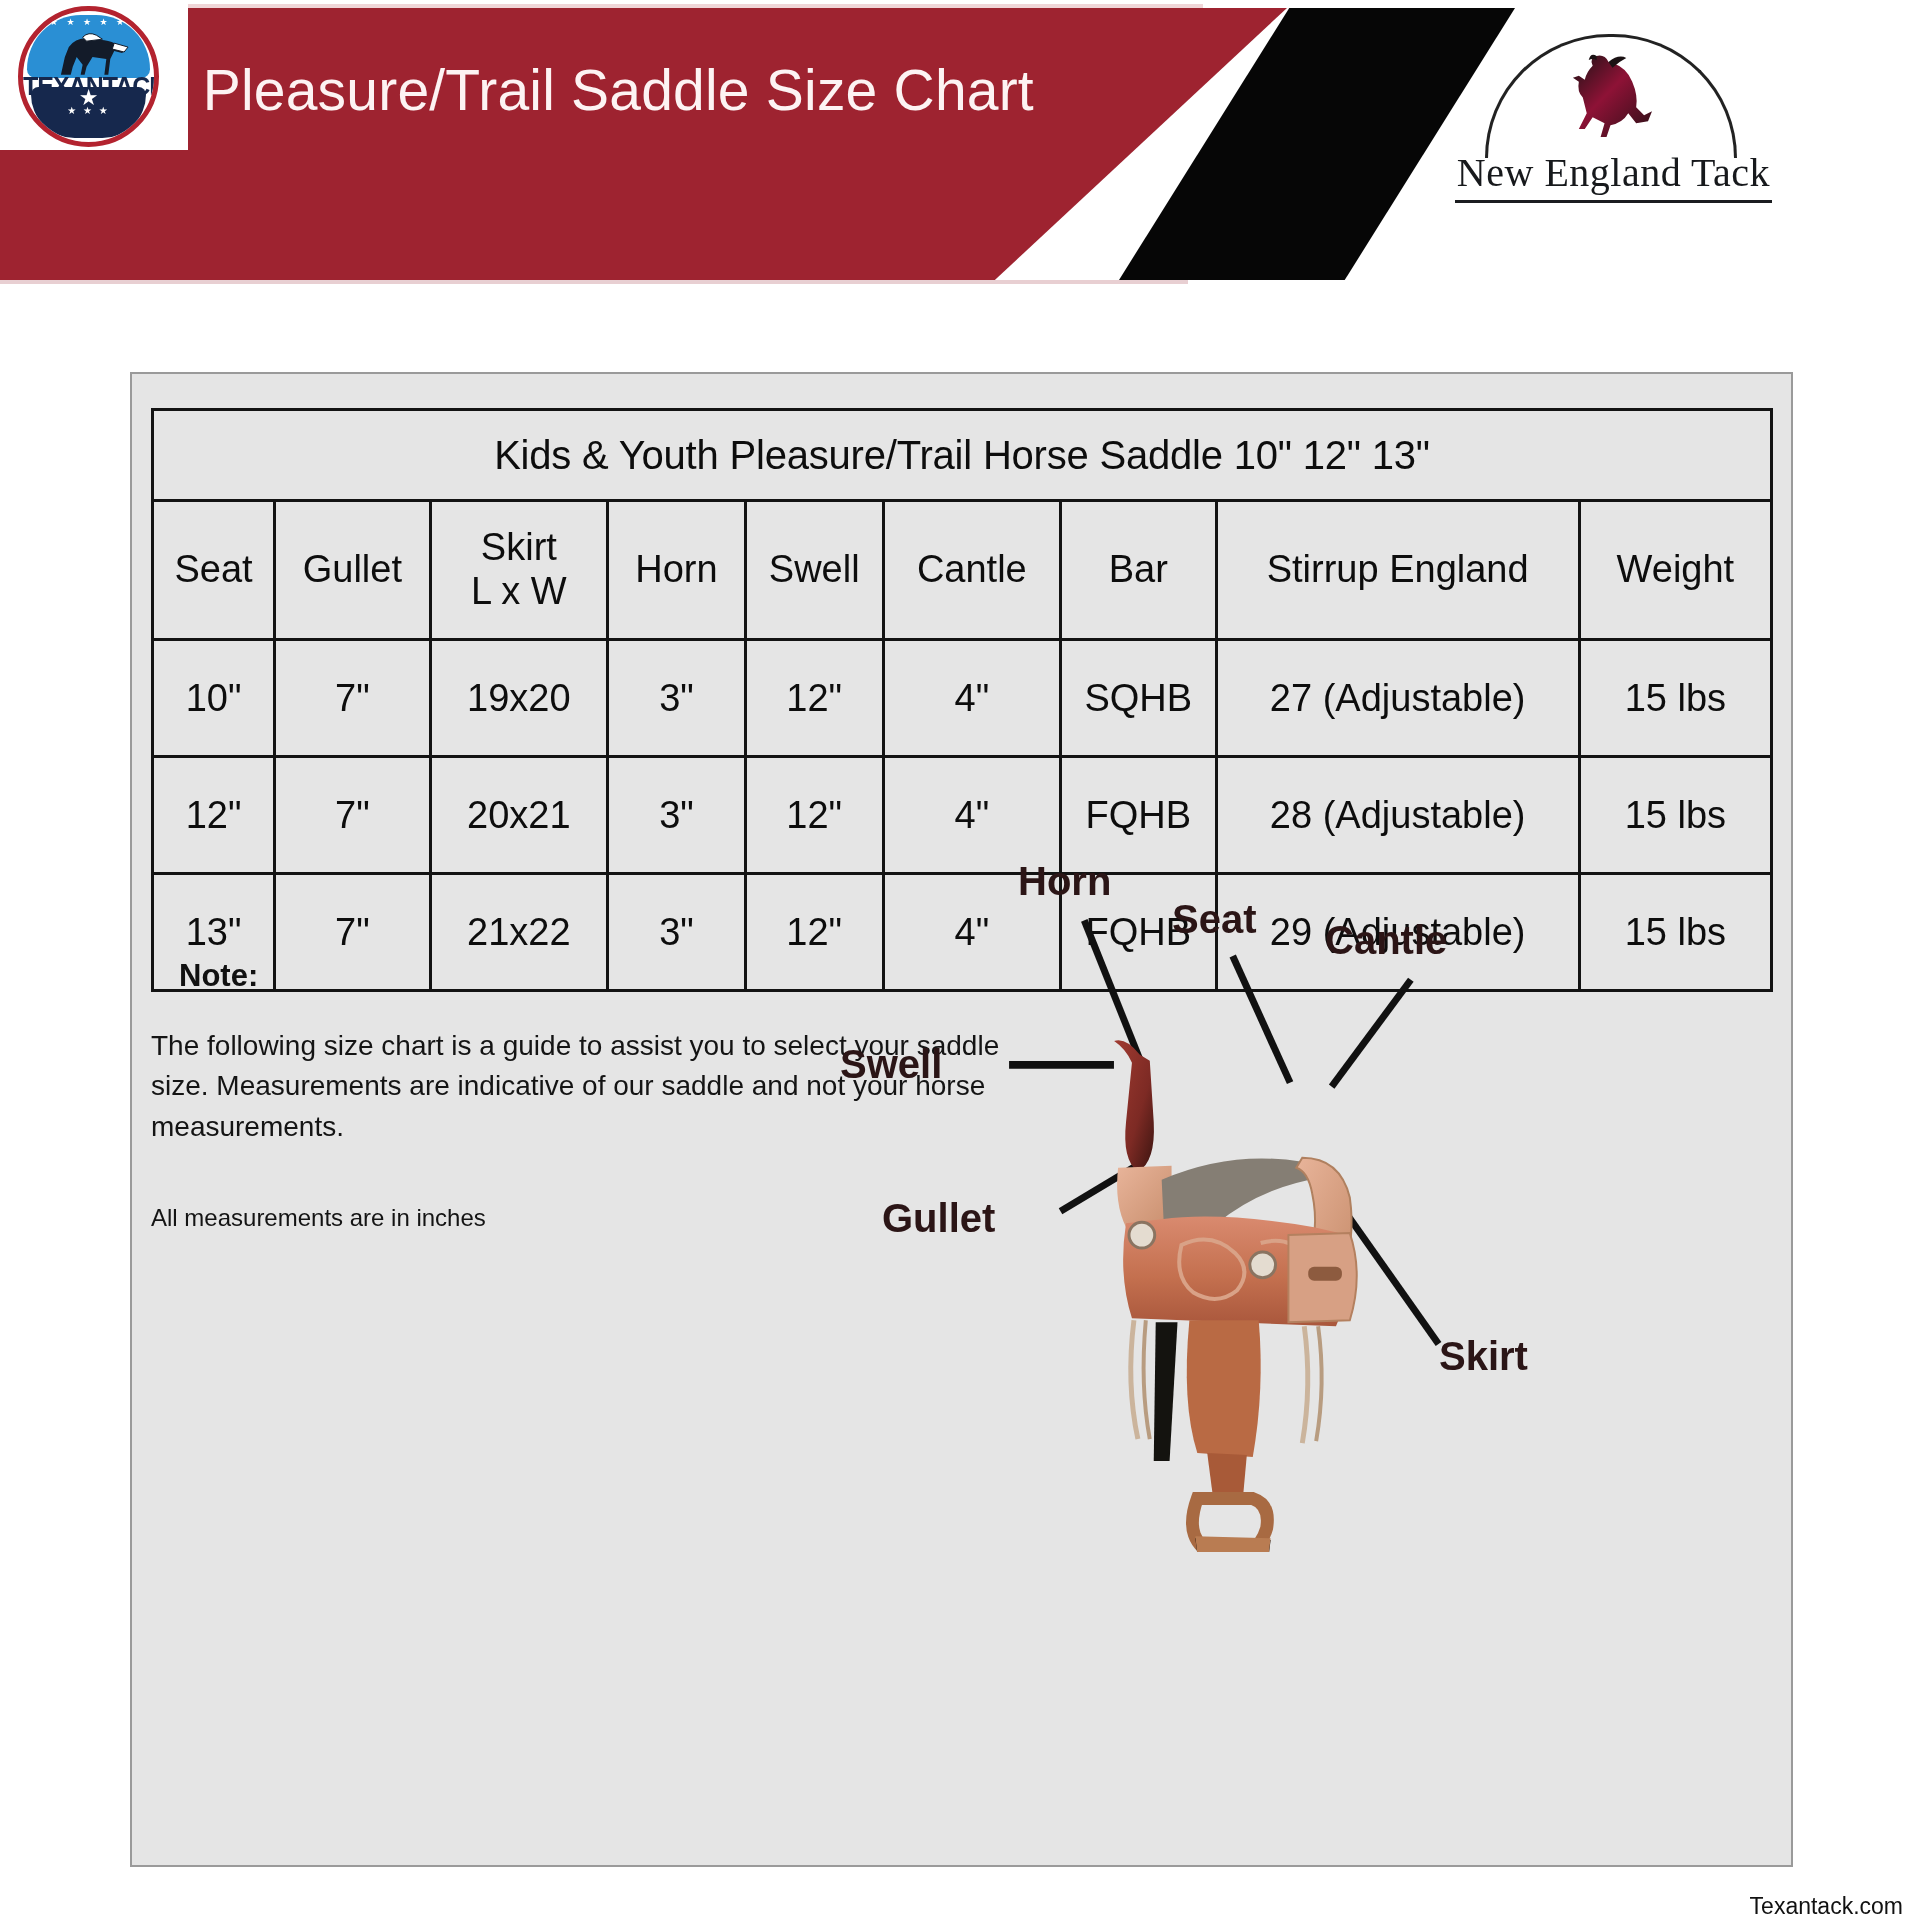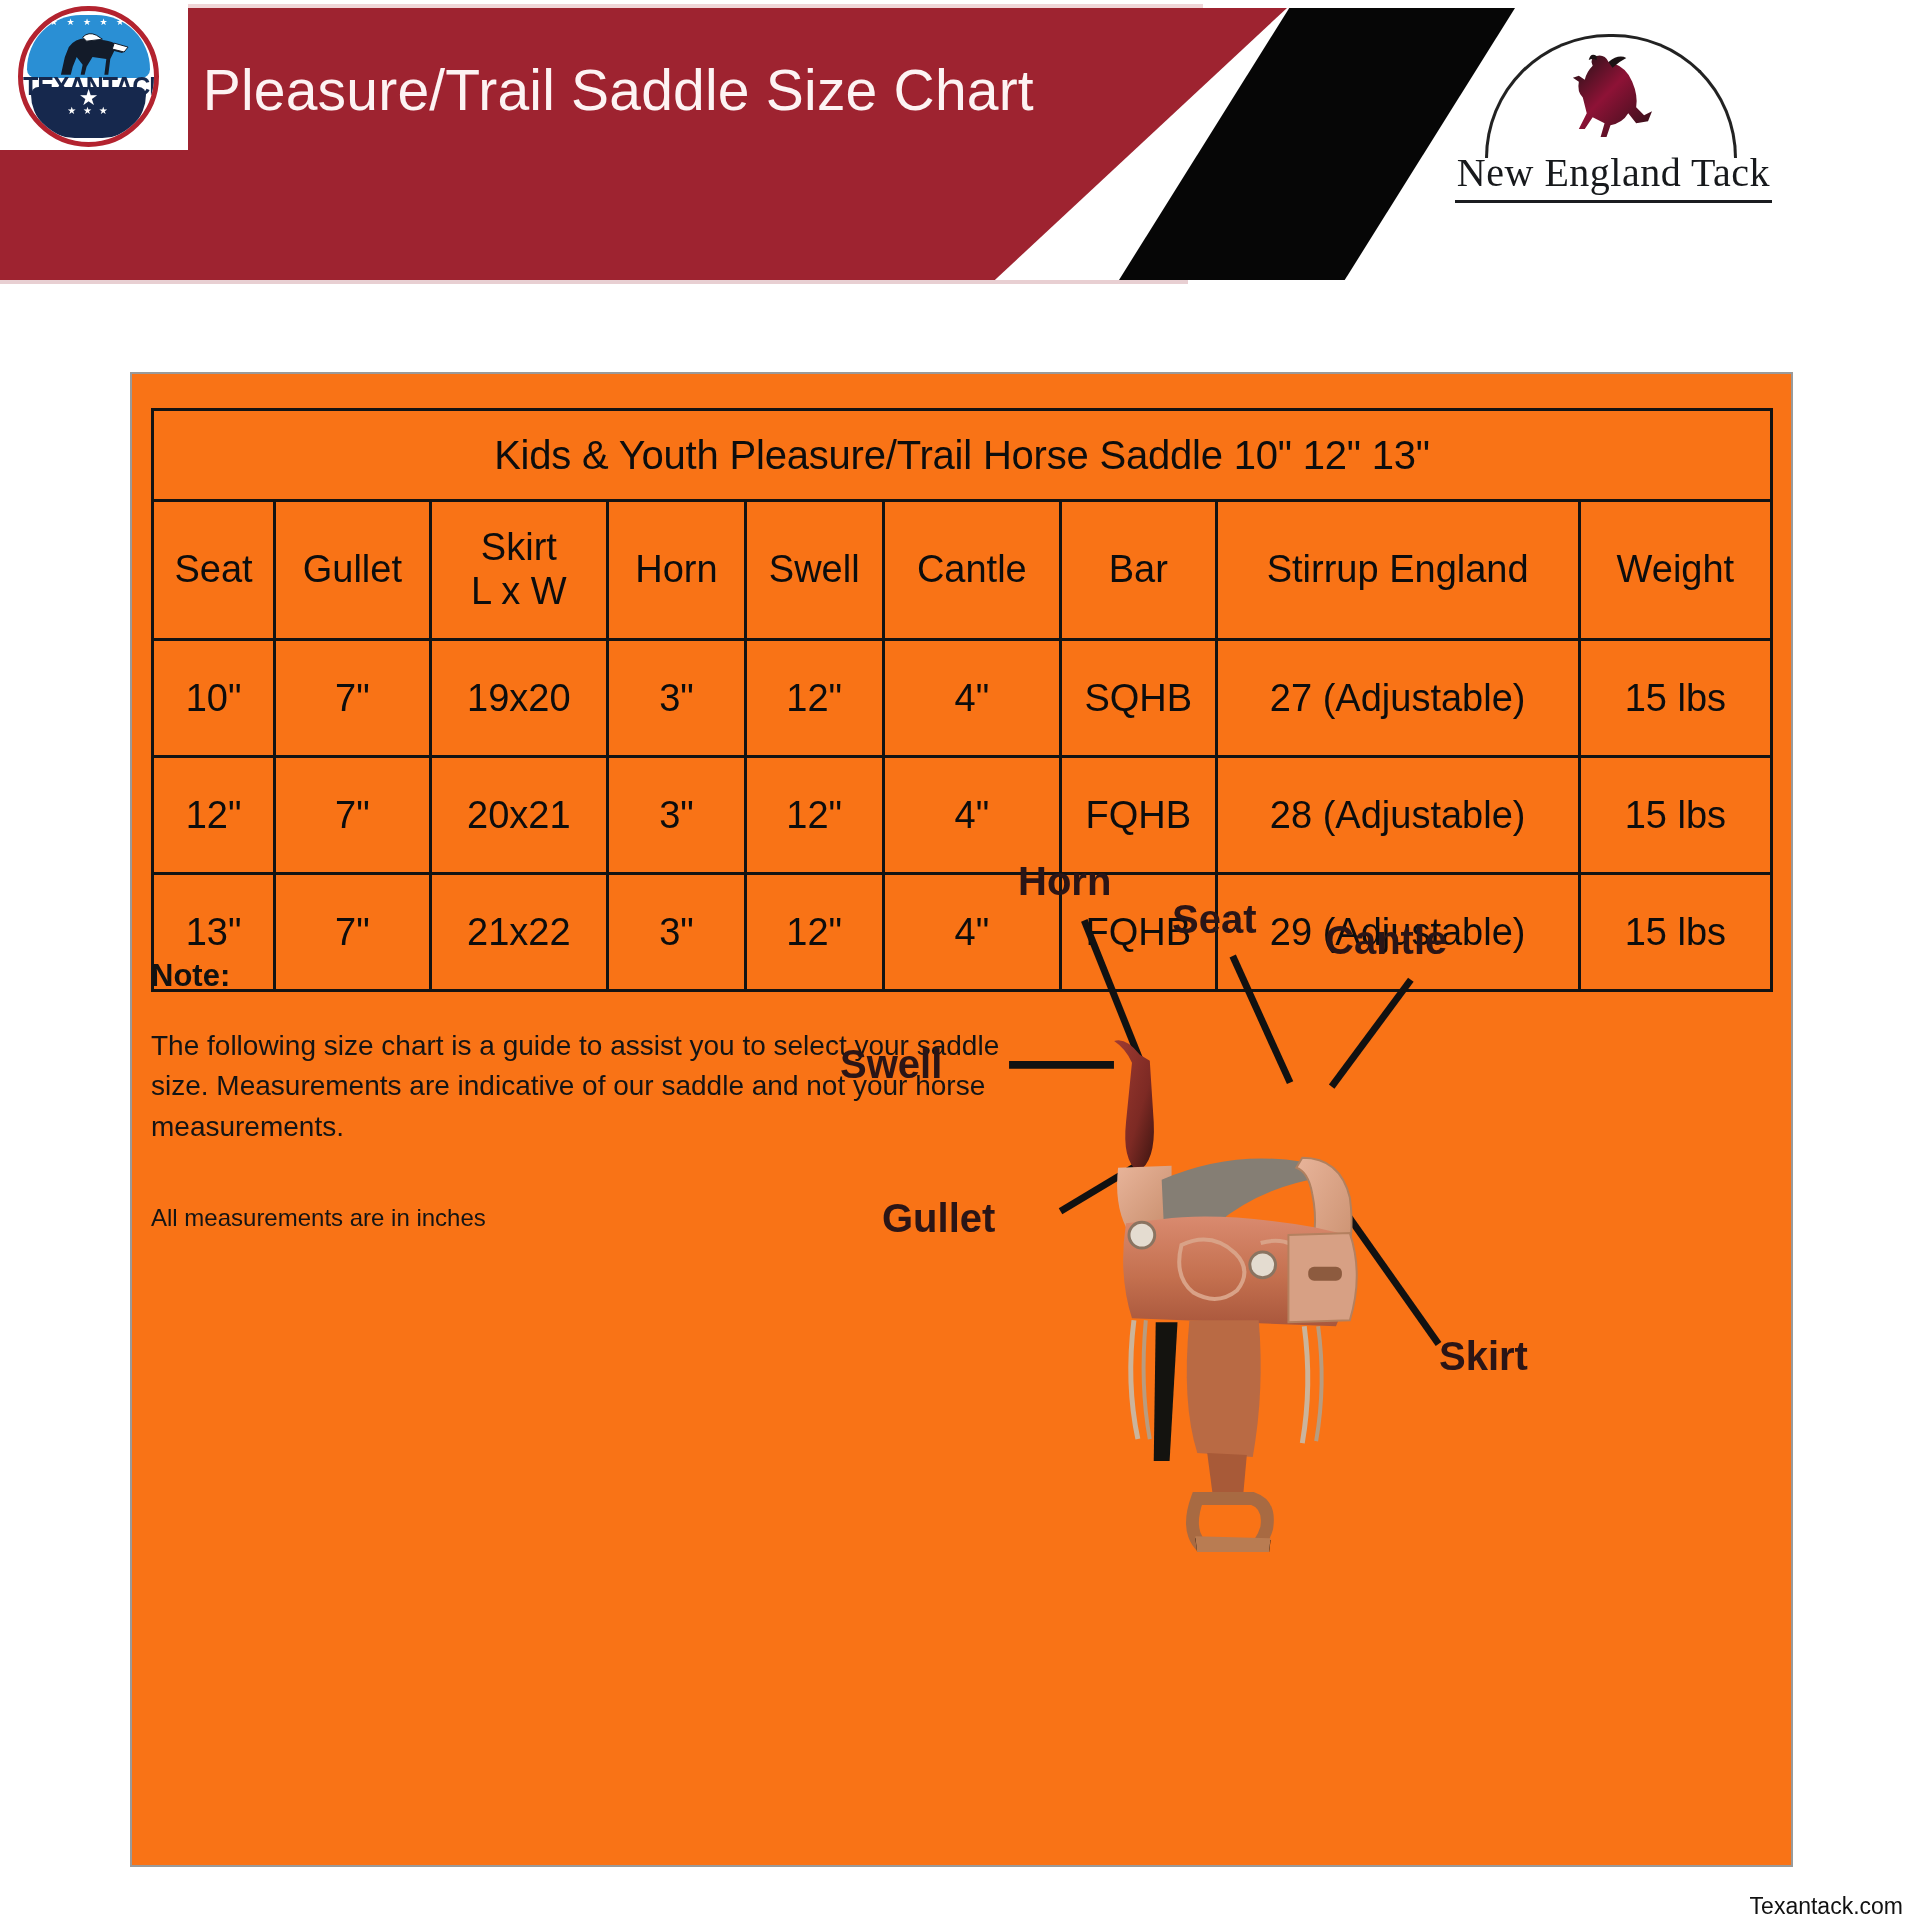--- a/index.html
+++ b/index.html
@@ -107,21 +107,21 @@
     font-family:"Liberation Serif", serif;
     font-size:40px; color:#17191c; letter-spacing:0.5px;
   }
   .net-underline{
     position:absolute; left:10px; right:10px; top:170px; height:3px; background:#1b1d20;
   }
 
   
   #card {
     position:absolute; left:130px; top:372px; width:1663px; height:1495px;
-    border:2px solid #9a9a9a; background:#f97316;
+    border:2px solid #9a9a9a; background:#e5e5e5;
   }
 
   
   #size-table {
     position:absolute; left:19px; top:34px; width:1622px;
     border-collapse:collapse;
     table-layout:fixed;
   }
   #size-table td, #size-table th {
     border:3px solid #131313;
@@ -137,21 +137,21 @@
   }
   #size-table tbody td {
     font-size:38px; height:117px;
   }
 
   
   #note-block {
     position:absolute; left:19px; top:584px; width:891px;
   }
   #note-heading {
-    font-size:31px; font-weight:700; color:#111; margin:0 0 32px 0;
+    font-size:31px; font-weight:700; color:#111; margin:0 0 32px 0;padding-left:28px;
   }
   .note-para {
     font-size:28px; color:#141414; line-height:1.44; margin:0; width:871px;
   }
   #note-inches { font-size:24px; color:#141414; margin-top:57px; }
 
   
   #saddle-diagram {
     position:absolute; left:693px; top:475px; width:950px; height:970px;
   }

